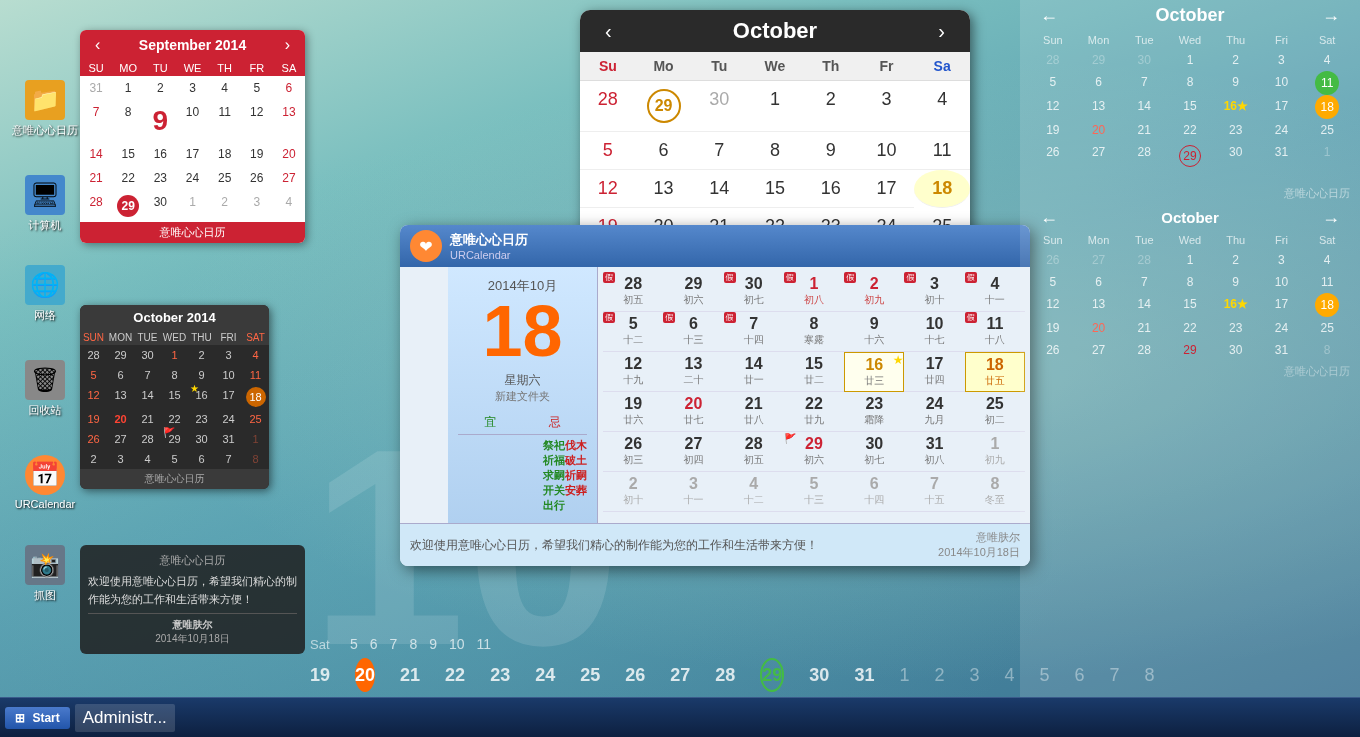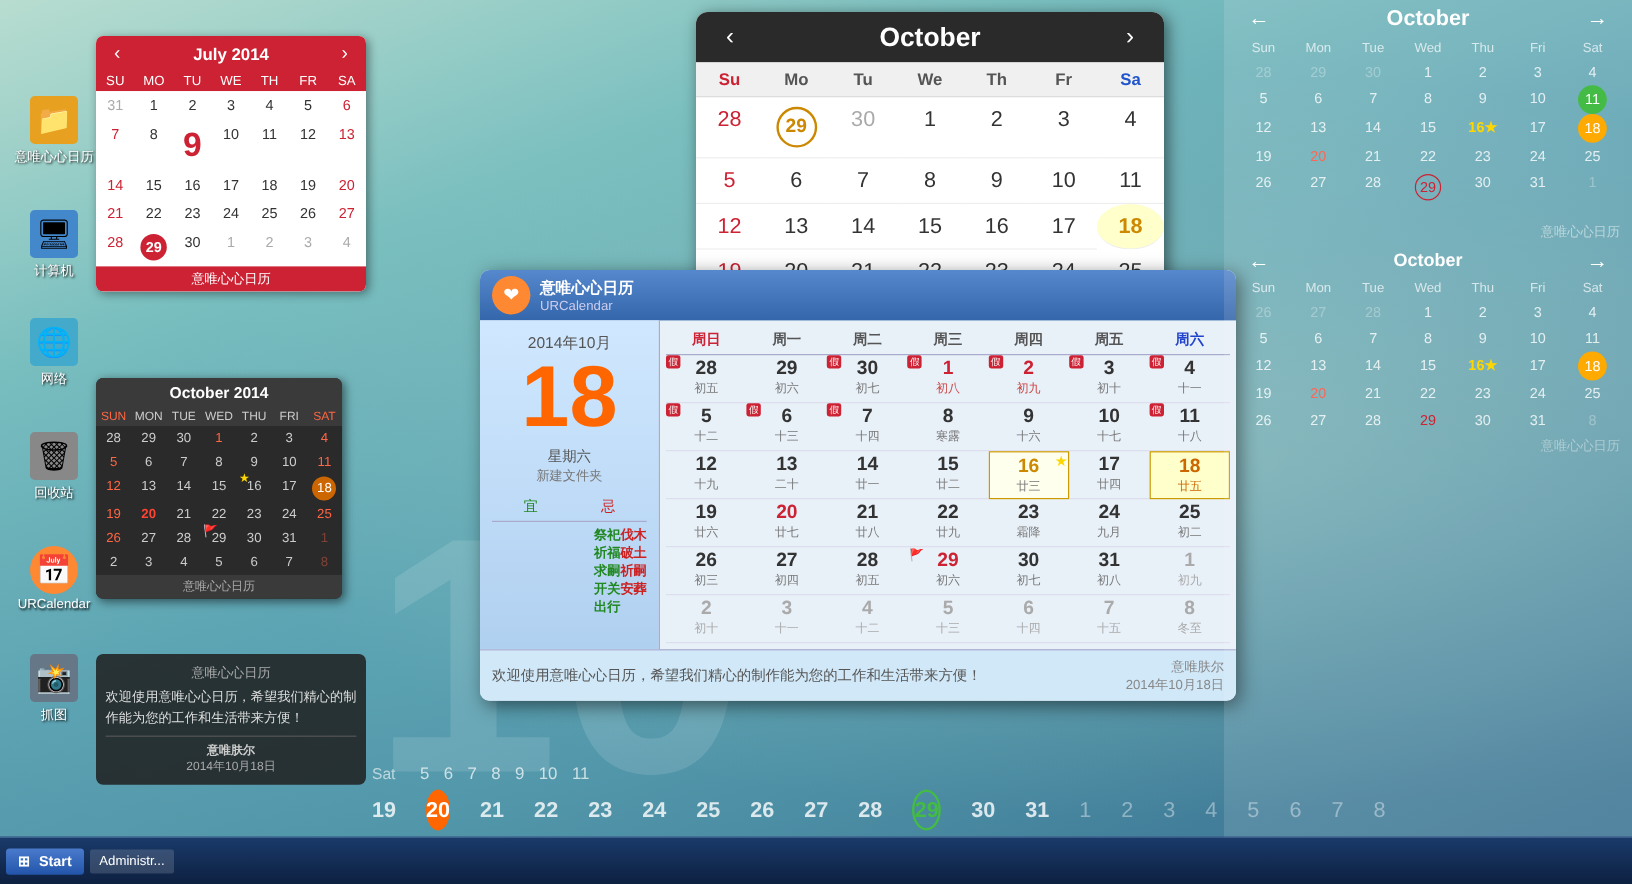--- a/index.html
+++ b/index.html
@@ -124,26 +124,25 @@
       text-align: center;
       font-size: 11px;
       padding: 3px;
     }
 
     
     .oct-small-cal {
       position: absolute;
       top: 305px;
       left: 80px;
-      width: 205px;
+      width: 189px;
       background: #2a2a2a;
       border-radius: 6px;
       overflow: hidden;
       box-shadow: 2px 2px 8px rgba(0,0,0,0.5);
-      margin-top: 10px;
     }
     .oct-small-cal .cal-header {
       background: #3a3a3a;
       color: white;
       text-align: center;
       padding: 5px 8px;
       font-weight: bold;
       font-size: 13px;
     }
     .oct-small-cal .cal-days-header {
@@ -286,20 +285,21 @@
       font-weight: bold;
       font-size: 13px;
     }
     .urcalendar-main .title-bar .subtitle-text {
       color: #cce;
       font-size: 11px;
     }
 
     .urcalendar-main .main-body {
       display: flex;
+      padding-left: 48px;
     }
 
     
     .urcalendar-main .date-panel {
       width: 150px;
       background: linear-gradient(180deg, #d0e8ff 0%, #b0d0f0 100%);
       padding: 10px;
       display: flex;
       flex-direction: column;
       align-items: center;
@@ -597,21 +597,21 @@
   <span class="icon-label">URCalendar</span>
 </div>
 <div class="desktop-icon" style="top:545px;left:10px">
   <div class="icon-img" style="background:#667788">📸</div>
   <span class="icon-label">抓图</span>
 </div>
 
 <div class="sep-calendar">
   <div class="cal-header">
     <button>‹</button>
-    <span>July 2014</span>
+    <span>September 2014</span>
     <button>›</button>
   </div>
   <div class="cal-days-header">
     <span class="sunday">SU</span>
     <span>MO</span>
     <span>TU</span>
     <span>WE</span>
     <span>TH</span>
     <span>FR</span>
     <span class="saturday">SA</span>
@@ -814,29 +814,20 @@
             <div>伐木</div>
             <div>破土</div>
             <div>祈嗣</div>
             <div>安葬</div>
           </div>
         </div>
       </div>
     </div>
 
     <div class="cal-right">
-      <div class="week-header">
-        <span class="wh-cell red">周日</span>
-        <span class="wh-cell">周一</span>
-        <span class="wh-cell">周二</span>
-        <span class="wh-cell">周三</span>
-        <span class="wh-cell">周四</span>
-        <span class="wh-cell">周五</span>
-        <span class="wh-cell blue">周六</span>
-      </div>
       <div class="cal-grid">
 
         <div class="day-cell">
             <span class="holiday-badge">假</span>
             <div class="main-num">28</div>
             <div class="lunar-day">初五</div>
           </div>
         <div class="day-cell">
             <div class="main-num">29</div>
             <div class="lunar-day">初六</div>
@@ -1188,14 +1179,14 @@
     <span style="font-size:18px;color:rgba(255,255,255,0.4)">7</span>
     <span style="font-size:18px;color:rgba(255,255,255,0.4)">8</span>
   </div>
 </div>
 
 <div class="taskbar">
   <div style="background:linear-gradient(180deg,#4a7acc,#2255aa);color:white;padding:4px 10px;border-radius:3px;font-size:12px;font-weight:bold;margin-right:5px">
     <span style="margin-right:4px">⊞</span>
     <span>Start</span>
   </div>
-  <div style="background:rgba(255,255,255,0.15);color:white;padding:4px 8px;border-radius:2px;font-size:11px">Administr...</div>
+  <div style="background:rgba(255,255,255,0.15);color:white;padding:4px 8px;border-radius:2px;font-size:17px">Administr...</div>
 </div>
 
 </body></html>

